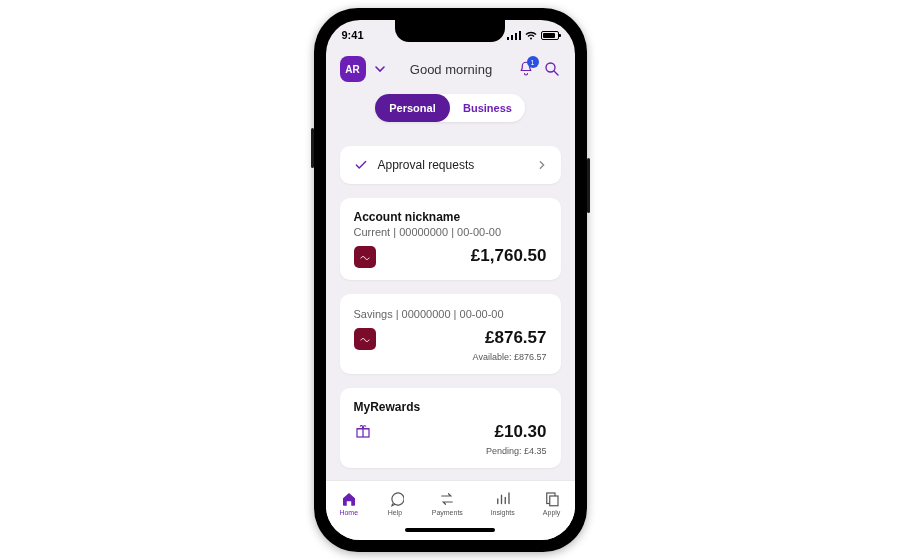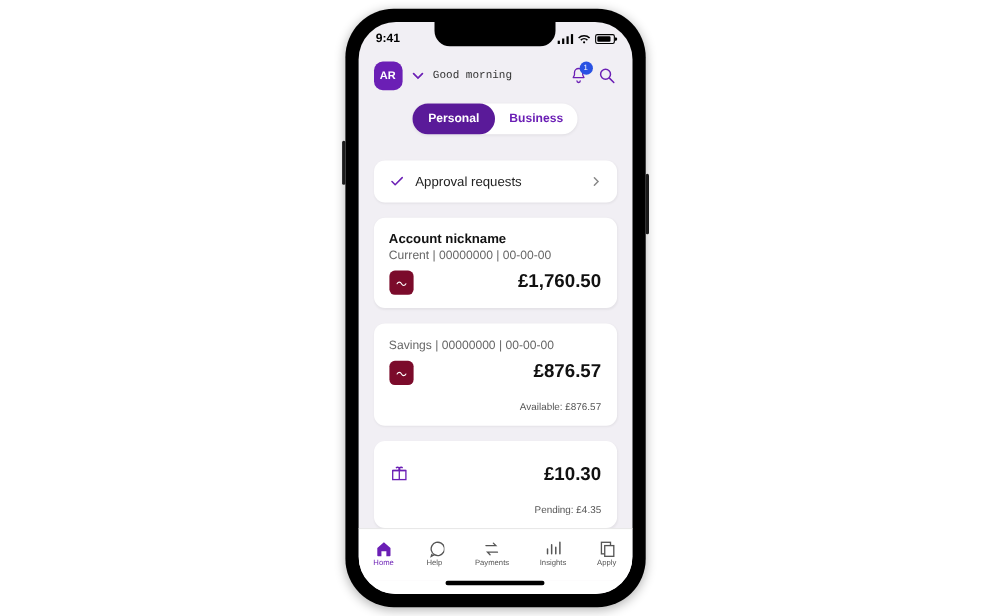--- a/index.html
+++ b/index.html
@@ -32,21 +32,21 @@
   .wifi { width:12px; height:9px; }
   .batt { width:18px; height:9px; border:1px solid #000; border-radius:2px; position:relative; }
   .batt::after{content:"";position:absolute;right:-3px;top:2px;width:2px;height:3px;background:#000;border-radius:0 1px 1px 0;}
   .batt::before{content:"";position:absolute;left:1px;top:1px;bottom:1px;width:12px;background:#000;border-radius:1px;}
 
   
   .header { padding:6px 14px 10px; }
   .hrow { display:flex; align-items:center; gap:8px; }
   .avatar { width:26px; height:26px; border-radius:8px; background:#6b1fb5; color:#fff; font-size:10px; font-weight:600; display:flex; align-items:center; justify-content:center; }
   .chev { color:#6b1fb5; }
-  .greeting { flex:1; text-align:left; font-size:10px; color:#333;font-family:Liberation Mono, monospace; }
+  .greeting { flex:1; text-align:center; font-size:13px; color:#333; }
   .iconbtn { position:relative; color:#6b1fb5; }
   .badge { position:absolute; top:-4px; right:-4px; width:12px; height:12px; border-radius:50%; background:#2952e3; color:#fff; font-size:7px; display:flex; align-items:center; justify-content:center; }
 
   .seg { margin:12px auto 0; width:150px; height:28px; background:#fff; border-radius:14px; display:flex; box-shadow:0 1px 3px rgba(0,0,0,.08);}
   .seg > div { flex:1; display:flex; align-items:center; justify-content:center; font-size:11px; font-weight:600; border-radius:14px; }
   .seg .active { background:#5a1a99; color:#fff; }
   .seg .inactive { color:#6b1fb5; }
 
   .content { flex:1; overflow:hidden; padding:0 14px; }
 
@@ -54,21 +54,21 @@
   .approve { display:flex; align-items:center; gap:10px; font-size:12px; color:#222; }
   .approve .tick { color:#6b1fb5; }
   .approve .arrow { margin-left:auto; color:#888; }
 
   .acct .name { font-size:12px; font-weight:700; color:#111; }
   .acct .meta { font-size:11px; color:#666; margin-top:2px; }
   .acct .row { display:flex; align-items:flex-start; margin-top:8px; gap:10px; }
   .bankicon { width:22px; height:22px; border-radius:5px; background:#7b0b2b; display:flex; align-items:center; justify-content:center; }
   .balcol { margin-left:auto; text-align:right; }
   .bal { font-size:17px; font-weight:600; color:#111; }
-  .sub { font-size:9px; color:#555; margin-top:17px; }
+  .sub { font-size:9px; color:#555; margin-top:4px; }
   .gift { color:#6b1fb5; }
 
   
   .nav { height:48px; background:#fff; border-top:1px solid #e8e8e8; display:flex; justify-content:space-around; align-items:center; padding-bottom:4px; }
   .nav .item { display:flex; flex-direction:column; align-items:center; gap:1px; color:#555; }
   .nav .item.active { color:#6b1fb5; }
   .nav .lbl { font-size:7px; }
   .homeind { height:12px; background:#fff; display:flex; justify-content:center; align-items:flex-start;}
   .homeind::before{content:"";width:90px;height:4px;background:#000;border-radius:2px;}
 
@@ -161,20 +161,21 @@
               </svg>
           </span>
           <div class="balcol">
             <div class="bal">£876.57</div>
             <div class="sub">Available: £876.57</div>
           </div>
         </div>
       </div>
 
       <div class="card acct">
+        <div class="name">MyRewards</div>
         <div class="row">
           <span class="gift">
             <svg width="18" height="18" viewBox="0 0 24 24">
                 <rect x="4" y="9" width="16" height="11" stroke="currentColor" stroke-width="1.6" fill="none"></rect>
                 <path d="M4 9h16M12 9v11M8 6a2 2 0 114 3 2 2 0 114-3" stroke="currentColor" stroke-width="1.6" fill="none"></path>
               </svg>
           </span>
           <div class="balcol">
             <div class="bal">£10.30</div>
             <div class="sub">Pending: £4.35</div>

